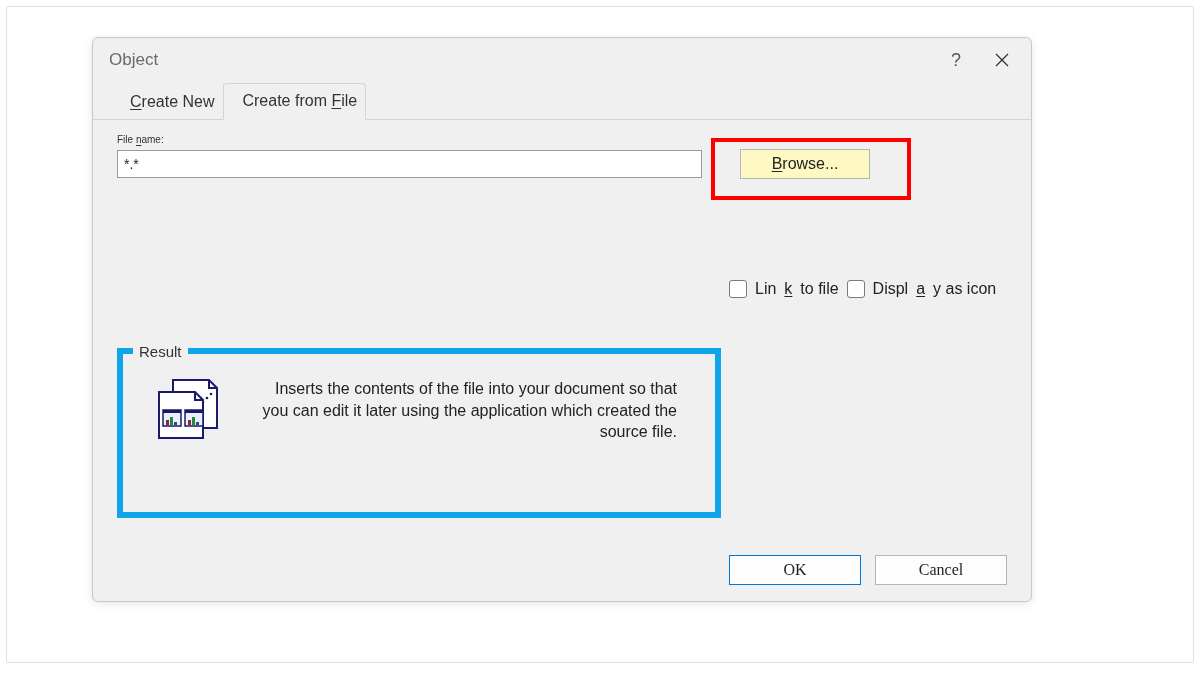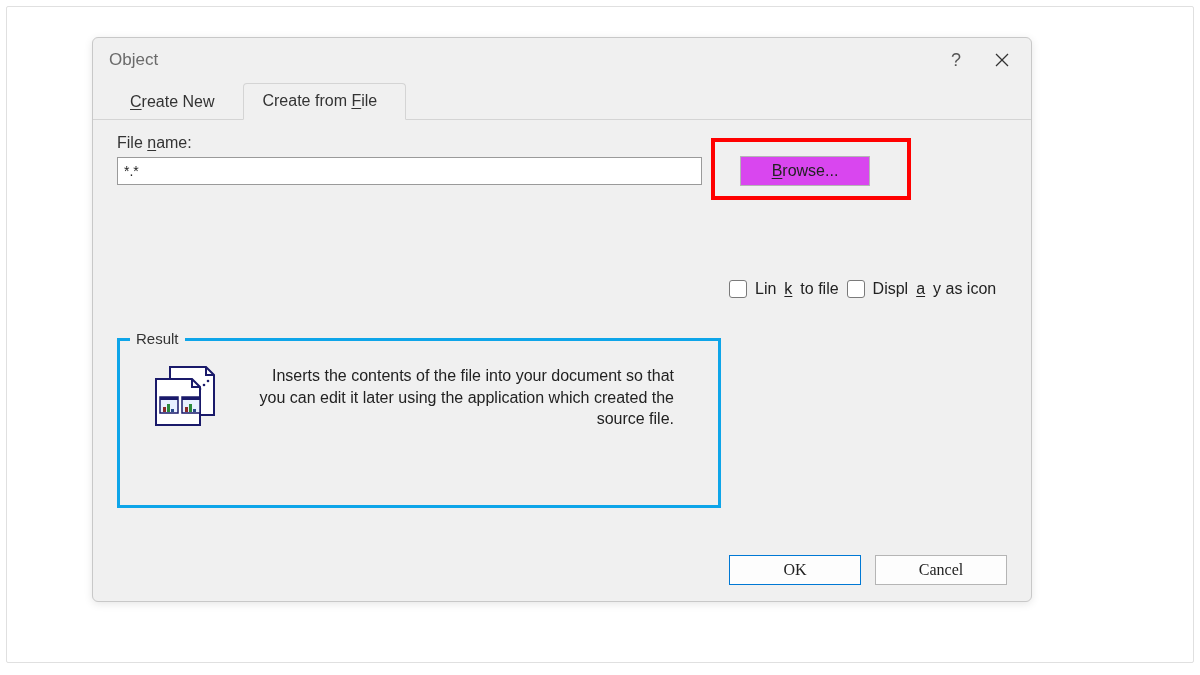--- a/index.html
+++ b/index.html
@@ -56,21 +56,21 @@
     font-size: 18px;
   }
   .tabs-row {
     display: flex;
     align-items: flex-end;
     padding: 0 18px;
     height: 38px;
     border-bottom: 1px solid #d4d4d4;
   }
   .tab {
-    padding: 8px 28px 9px 18px;
+    padding: 8px 8px 9px 18px;
     font-size: 16px;
     color: #333;
     border: 1px solid transparent;
     border-bottom: none;
     position: relative;
     bottom: -1px;
   }
   .tab.active {
     background: #f0f0f0;
     border-color: #d4d4d4;
@@ -80,21 +80,21 @@
   }
   .underline-accesskey {
     text-decoration: underline;
     text-underline-offset: 2px;
   }
   .body-area {
     padding: 14px 24px 0 24px;
     position: relative;
   }
   .filename-label {
-    font-size: 16px;
+    font-size: 10px;
     color: #333;
     margin-bottom: 4px;
   }
   .filerow {
     display: flex;
     align-items: center;
     gap: 28px;
   }
   .file-input {
     flex: 0 0 585px;
@@ -110,21 +110,21 @@
     left: 618px;
     top: 18px;
     width: 200px;
     height: 62px;
     border: 4px solid #ff0000;
     pointer-events: none;
   }
   .browse-btn {
     width: 130px;
     height: 30px;
-    background: #d946ef;
+    background: #fef9c3;
     border: 1px solid #b5b5b5;
     font-size: 16px;
     color: #222;
     cursor: pointer;
     margin-left: 10px;
   }
   .checks {
     position: absolute;
     left: 636px;
     top: 160px;
@@ -142,24 +142,24 @@
   .checkbox {
     width: 18px;
     height: 18px;
     border: 1px solid #7a7a7a;
     border-radius: 3px;
     background: #ffffff;
   }
   .result-group {
     position: absolute;
     left: 24px;
-    top: 218px;
+    top: 228px;
     width: 604px;
     height: 170px;
-    border: 3px solid #0ea5e9;
+    border: 6px solid #0ea5e9;
   }
   .result-legend {
     position: absolute;
     top: -11px;
     left: 10px;
     background: #f0f0f0;
     padding: 0 6px;
     font-size: 15px;
     color: #333;
   }

